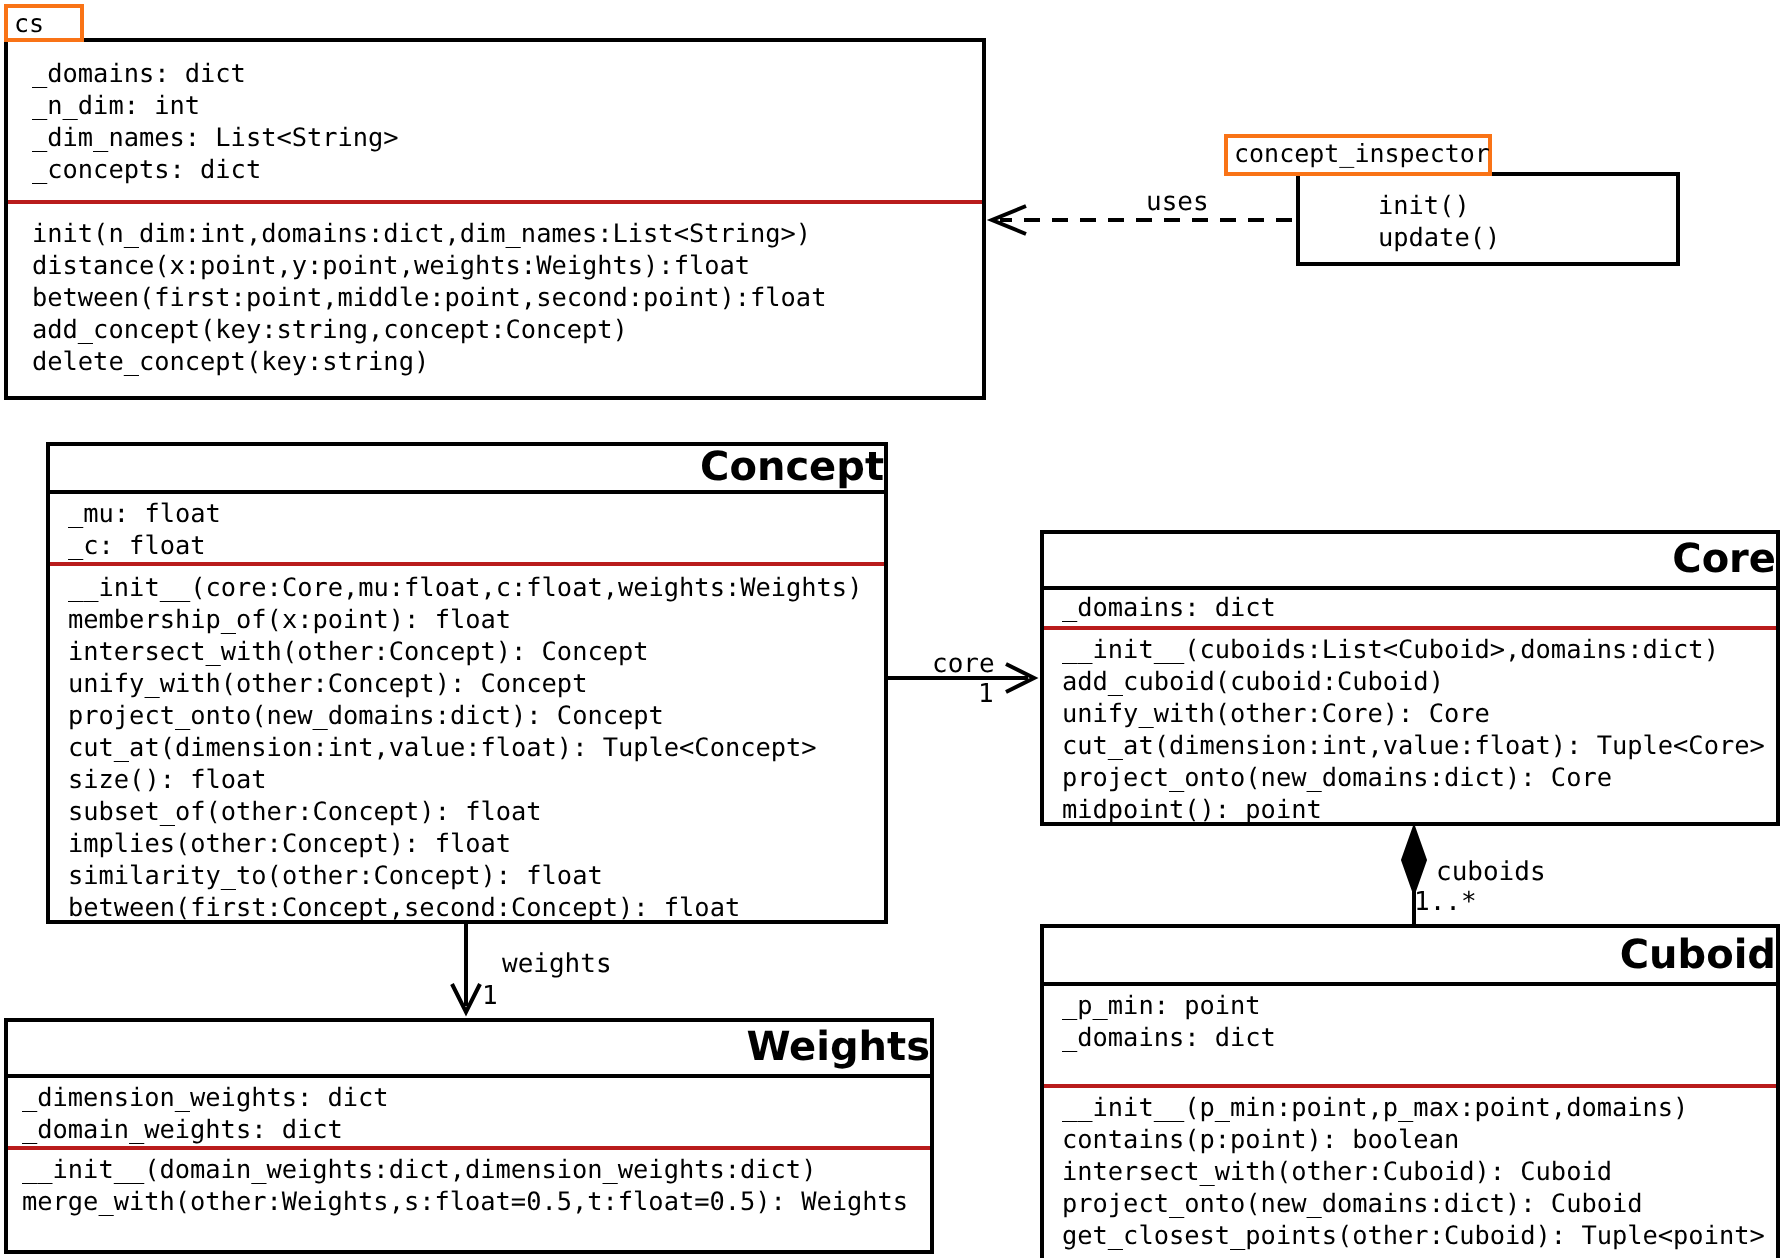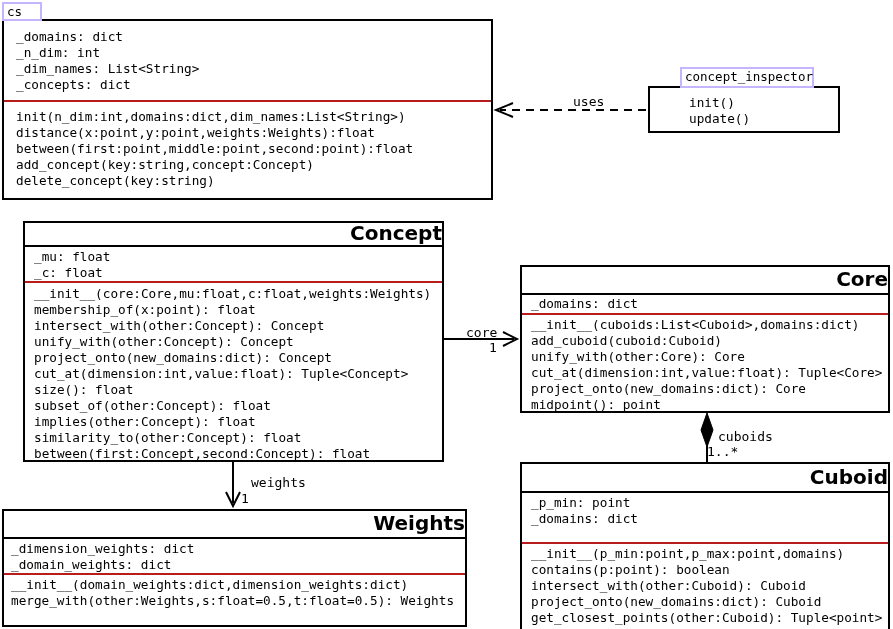--- a/index.html
+++ b/index.html
@@ -1,21 +1,21 @@
 <!DOCTYPE html>
 <html><head>
 <meta charset="utf-8">
 <style>
   html,body{margin:0;padding:0;background:#fff;}
   .canvas{
     position:relative;width:893px;height:629px;background:#ffffff;
     font-family:"DejaVu Sans Mono","Liberation Mono",monospace;color:#000;overflow:hidden;
   }
   .box{position:absolute;background:#fff;border:2px solid #000;box-sizing:border-box;}
-  .tab{position:absolute;background:#fff;border:2px solid #c4b5fd;box-sizing:border-box;
+  .tab{position:absolute;background:#fff;border:2px solid #f97316;box-sizing:border-box;
        font-size:12.5px;line-height:14px;padding:1px 3px;white-space:pre;z-index:2;}
   .cls-title{
     font-family:"DejaVu Sans","Liberation Sans",sans-serif;font-weight:bold;
     text-align:right;font-size:20px;border-bottom:2px solid #000;box-sizing:border-box;
   }
   .compartment{box-sizing:border-box;font-size:12.7px;line-height:16px;white-space:pre;overflow:hidden;}
   .compartment.sep{border-bottom:2px solid #b91c1c;}
   .line{display:block;}
   .overlay{position:absolute;left:0;top:0;z-index:3;pointer-events:none;}
   .rel-label{position:absolute;font-size:13px;line-height:14px;white-space:pre;z-index:4;}
@@ -24,21 +24,21 @@
 <body>
 
 <div class="canvas">
 
   <div class="tab" style="left:2px;top:2px;width:40px;height:19px;">cs</div>
   <div class="box" style="left:2px;top:19px;width:491px;height:181px;">
     <div class="compartment sep" style="height:81px;padding:8px 0 0 12px;"><span class="line">_domains: dict</span><span class="line">_n_dim: int</span><span class="line">_dim_names: List&lt;String&gt;</span><span class="line">_concepts: dict</span></div>
     <div class="compartment" style="height:96px;padding:7px 0 0 12px;"><span class="line">init(n_dim:int,domains:dict,dim_names:List&lt;String&gt;)</span><span class="line">distance(x:point,y:point,weights:Weights):float</span><span class="line">between(first:point,middle:point,second:point):float</span><span class="line">add_concept(key:string,concept:Concept)</span><span class="line">delete_concept(key:string)</span></div>
   </div>
 
-  <div class="tab" style="left:680px;top:67px;width:134px;height:21px;">concept_inspector</div>
+  <div class="tab" style="left:612px;top:67px;width:134px;height:21px;">concept_inspector</div>
   <div class="box" style="left:648px;top:86px;width:192px;height:47px;padding-left:27px;">
     <div class="compartment" style="height:43px;padding:7px 0 0 12px;"><span class="line">init()</span><span class="line">update()</span></div>
   </div>
 
   <div class="box" style="left:23px;top:221px;width:421px;height:241px;">
     <div class="cls-title" style="height:24px;line-height:21px;">Concept</div>
     <div class="compartment sep" style="height:36px;padding:2px 0 0 9px;"><span class="line">_mu: float</span><span class="line">_c: float</span></div>
     <div class="compartment" style="height:177px;padding:3px 0 0 9px;"><span class="line">__init__(core:Core,mu:float,c:float,weights:Weights)</span><span class="line">membership_of(x:point): float</span><span class="line">intersect_with(other:Concept): Concept</span><span class="line">unify_with(other:Concept): Concept</span><span class="line">project_onto(new_domains:dict): Concept</span><span class="line">cut_at(dimension:int,value:float): Tuple&lt;Concept&gt;</span><span class="line">size(): float</span><span class="line">subset_of(other:Concept): float</span><span class="line">implies(other:Concept): float</span><span class="line">similarity_to(other:Concept): float</span><span class="line">between(first:Concept,second:Concept): float</span></div>
   </div>
 

